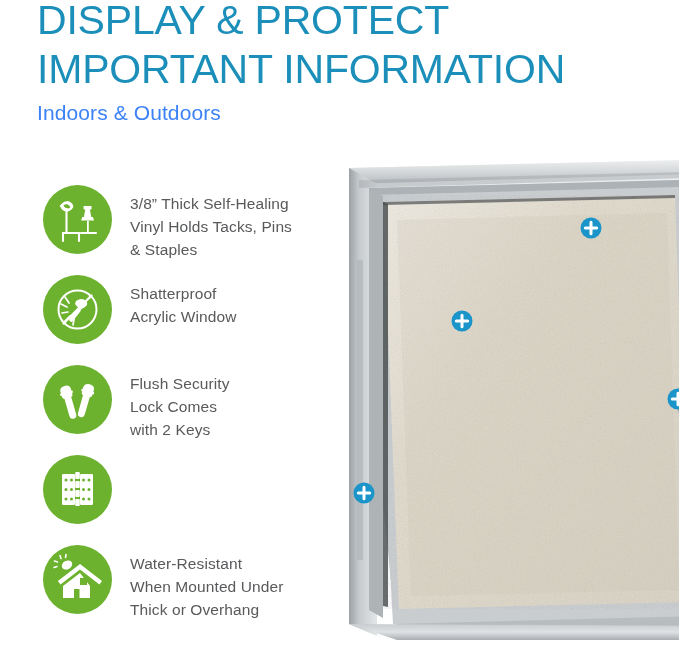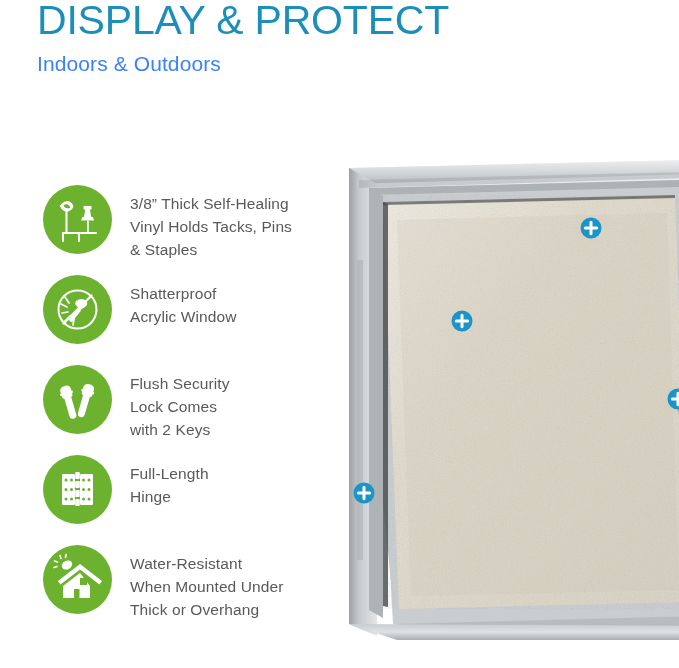--- a/index.html
+++ b/index.html
@@ -101,20 +101,21 @@
     pointer-events: none;
   }
 </style>
 </head>
 <body>
 
 <div id="page">
 
   <div id="headline">
     <div class="title-line">DISPLAY &amp; PROTECT</div>
+    <div class="title-line">IMPORTANT INFORMATION</div>
     <div class="subtitle-line">Indoors &amp; Outdoors</div>
   </div>
 
   <div id="product">
     <svg width="379" height="528" viewBox="0 0 379 528" xmlns="http://www.w3.org/2000/svg">
       <defs>
         <linearGradient id="frameTop" x1="0" y1="0" x2="0" y2="1">
           <stop offset="0" stop-color="#eceeef"></stop>
           <stop offset="0.5" stop-color="#d4d7d9"></stop>
           <stop offset="1" stop-color="#b5babd"></stop>
@@ -291,22 +292,20 @@
               <circle cx="28.5" cy="44" r="1.5"></circle>
             <circle cx="40.5" cy="25" r="1.5"></circle>
               <circle cx="46" cy="25" r="1.5"></circle>
             <circle cx="40.5" cy="34.5" r="1.5"></circle>
               <circle cx="46" cy="34.5" r="1.5"></circle>
             <circle cx="40.5" cy="44" r="1.5"></circle>
               <circle cx="46" cy="44" r="1.5"></circle>
           </g>
         </svg>
       </div>
-      <div class="feature-text">Full-Length
-Hinge</div>
     </div>
 
     <div class="feature" style="top:360px;">
       <div class="feature-icon">
         <svg viewBox="0 0 69 69" xmlns="http://www.w3.org/2000/svg">
           <g fill="#ffffff">
             <path d="M36 30 L19 43 v12 h11 v-9 h5.5 v9 h10.5 v-12 z" transform="translate(1,-2)"></path>
             <path d="M36 26.5 L16.5 41.5 l-2.6 -3.4 L36 21 l22 17 l-2.6 3.4 z" transform="translate(1,-2)"></path>
             <rect x="37" y="33" width="7" height="7" fill="#6cb22e"></rect>
           </g>

